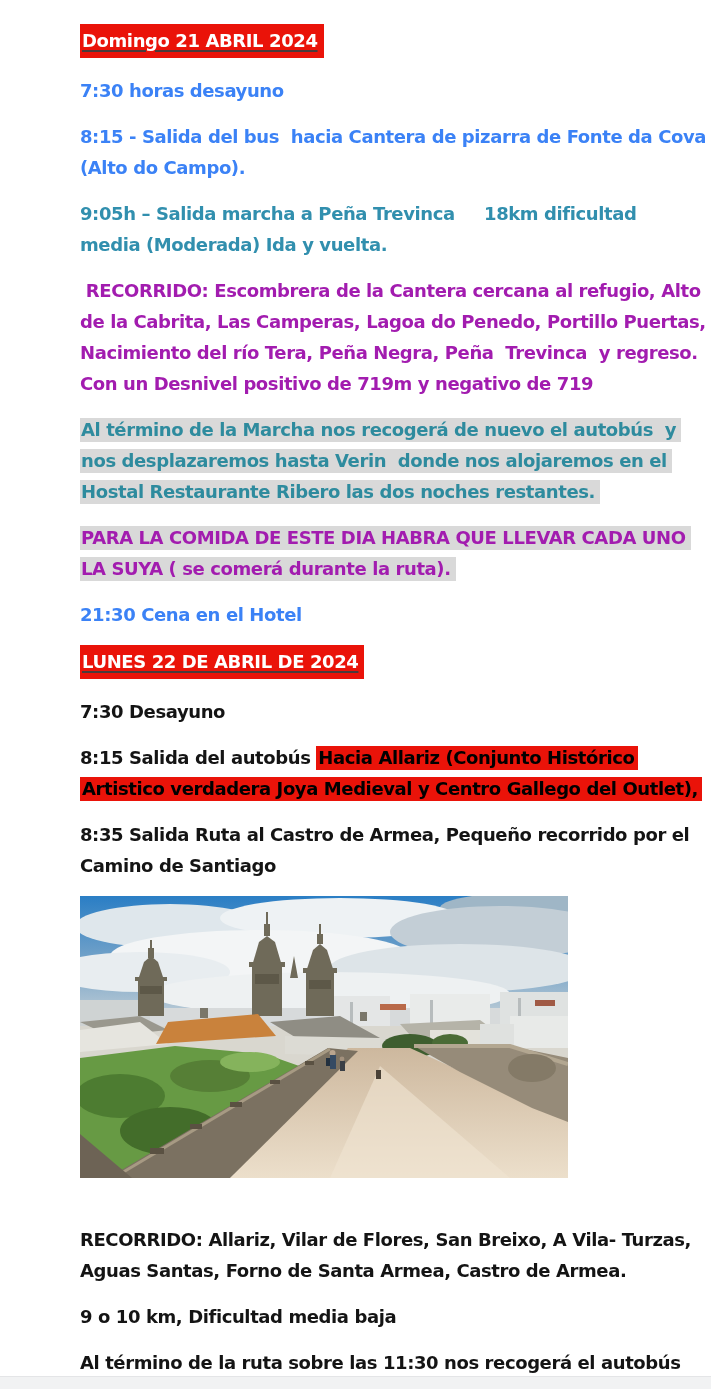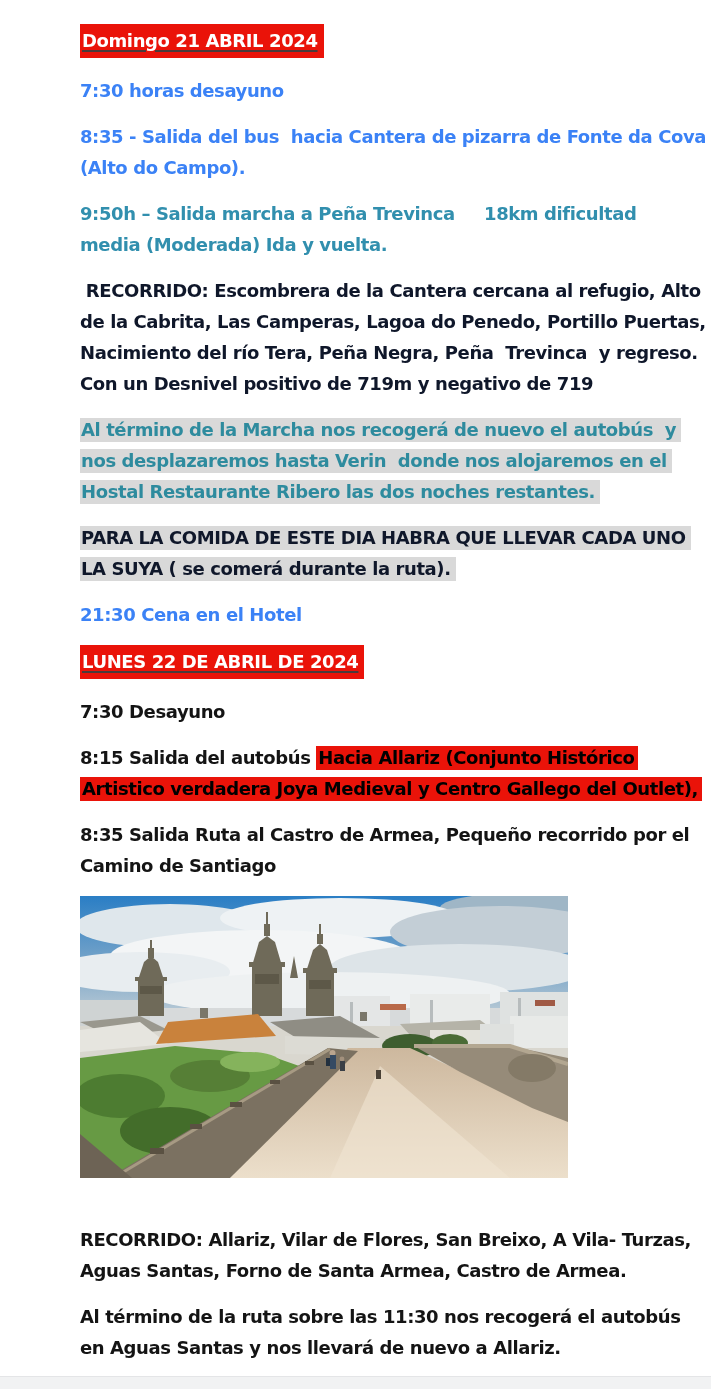--- a/index.html
+++ b/index.html
@@ -8,21 +8,21 @@
     background:#ffffff;
     font-family:"DejaVu Sans","Liberation Sans",sans-serif;
   }
   .doc{
     padding:24px 70px 0 80px;
     font-size:18px;font-weight:bold;line-height:31px;letter-spacing:-0.4px;
   }
   .doc p{margin:0 0 15px 0;white-space:pre;}
   .doc p.head{margin-bottom:17px;}
   .c-teal{color:#3b82f6;}
-  .c-blue{color:#0f172a;}
+  .c-blue{color:#a21caf;}
   .c-blue2{color:#318fae;}
   .c-tealblue{color:#2e8b9e;}
   .c-black{color:#141414;}
   .hl-red{
     background:#ea1309;color:#ffffff;
     display:inline-block;padding:1px 6px 2px 2px;
     text-decoration:underline;text-decoration-color:#4b3a3a;text-decoration-thickness:2px;text-underline-offset:3px;
   }
   .hl-red-inline{
     background:#ea1309;color:#000000;
@@ -45,24 +45,24 @@
 </style>
 </head>
 <body>
 
 <div class="doc">
 
   <p class="head"><span class="hl-red">Domingo 21 ABRIL 2024</span></p>
 
   <p class="c-teal">7:30 horas desayuno</p>
 
-  <p class="c-teal">8:35 - Salida del bus  hacia Cantera de pizarra de Fonte da Cova
+  <p class="c-teal">8:15 - Salida del bus  hacia Cantera de pizarra de Fonte da Cova
 (Alto do Campo).</p>
 
-  <p class="c-blue2">9:50h – Salida marcha a Peña Trevinca     18km dificultad
+  <p class="c-blue2">9:05h – Salida marcha a Peña Trevinca     18km dificultad
 media (Moderada) Ida y vuelta.</p>
 
   <p class="c-blue"> RECORRIDO: Escombrera de la Cantera cercana al refugio, Alto
 de la Cabrita, Las Camperas, Lagoa do Penedo, Portillo Puertas,
 Nacimiento del río Tera, Peña Negra, Peña  Trevinca  y regreso.
 Con un Desnivel positivo de 719m y negativo de 719</p>
 
   <p><span class="c-tealblue hl-gray">Al término de la Marcha nos recogerá de nuevo el autobús  y
 nos desplazaremos hasta Verin  donde nos alojaremos en el
 Hostal Restaurante Ribero las dos noches restantes.</span></p>
@@ -182,19 +182,20 @@
       <rect x="246" y="162" width="4" height="8" fill="#22303f"></rect>
       <circle cx="262" cy="163" r="2.4" fill="#a3917d"></circle>
       <rect x="260" y="165" width="5" height="10" fill="#3a3f46"></rect>
       <rect x="296" y="174" width="5" height="9" fill="#4a4136"></rect>
     </svg>
   </div>
 
   <p class="c-black">RECORRIDO: Allariz, Vilar de Flores, San Breixo, A Vila- Turzas,
 Aguas Santas, Forno de Santa Armea, Castro de Armea.</p>
 
+  <p class="c-black">9 o 10 km, Dificultad media baja</p>
 
   <p class="c-black">Al término de la ruta sobre las 11:30 nos recogerá el autobús
 en Aguas Santas y nos llevará de nuevo a Allariz.</p>
 
 </div>
 
 <div class="bottom-strip"></div>
 
 </body></html>

